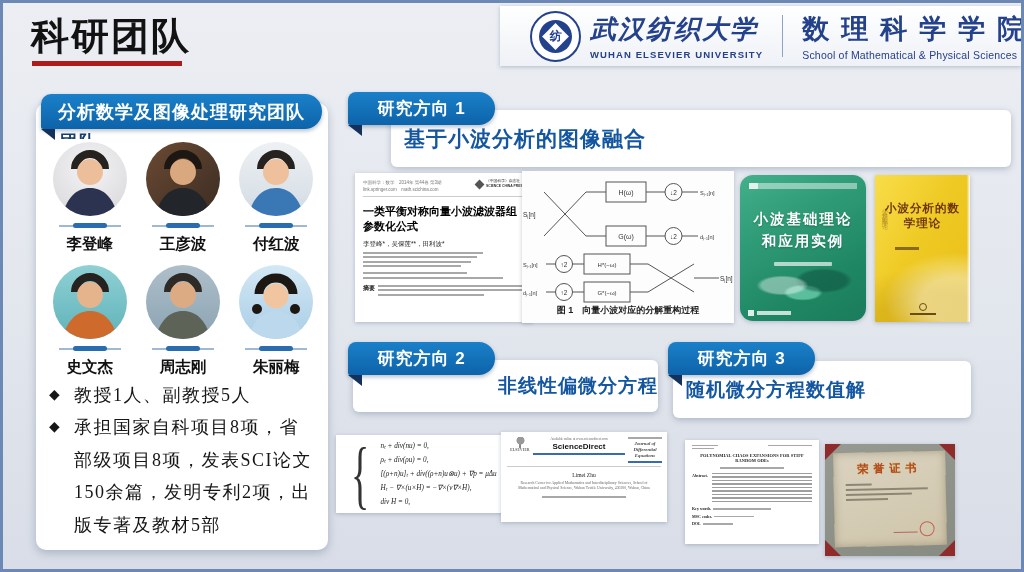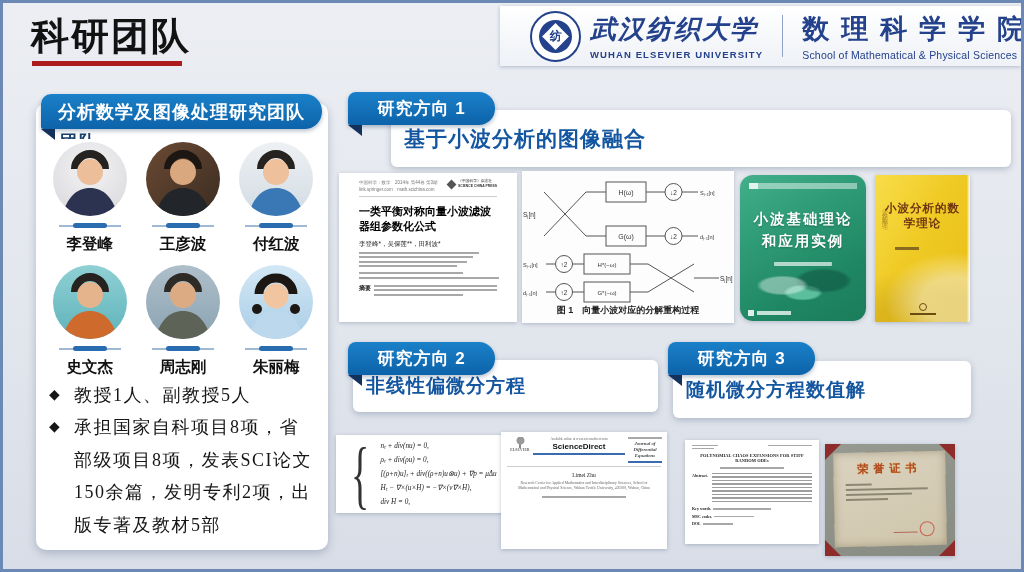--- a/index.html
+++ b/index.html
@@ -57,31 +57,31 @@
   .m-div::after{content:"";position:absolute;left:14px;top:-2px;width:34px;height:5px;border-radius:2.5px;background:#2a6cb0;}
   .m-name{font-size:15.5px;font-weight:bold;color:#111;}
   .bullets{left:46px;top:376px;width:268px;font-family:"Liberation Serif",serif;font-size:18px;color:#161616;}
   .bullet{position:relative;padding-left:25px;line-height:1.8;letter-spacing:1.5px;}
   .bullet-marker{position:absolute;left:0;top:3px;font-size:14px;font-family:"DejaVu Sans",sans-serif;letter-spacing:0;}
 
   
   .dir-bar{background:#fff;border-radius:6px;box-shadow:0 2px 6px rgba(80,100,130,.35);display:flex;align-items:center;box-sizing:border-box;padding-left:13px;}
   .dir-title{font-weight:bold;color:#1456a0;letter-spacing:1px;}
   #d1-bar{left:350px;top:107px;width:620px;height:57px;font-size:21px;margin-left:38px;}
-  #d2-bar{left:350px;top:357px;width:305px;height:52px;font-size:19px;}
+  #d2-bar{left:350px;top:357px;width:305px;height:52px;font-size:19px;justify-content:flex-end;}
   #d3-bar{left:670px;top:358px;width:298px;height:57px;font-size:19px;}
 
   
   .fig{position:absolute;background:#fff;box-shadow:0 1px 4px rgba(60,80,110,.3);box-sizing:border-box;overflow:hidden;}
   .tl{height:2px;background:#a8a8a8;margin:2.5px 0;}
   .para{background:repeating-linear-gradient(#9e9e9e 0 1.5px,transparent 1.5px 3.5px);}
   .hr{height:1px;background:#ccc;margin:3px 0;}
 
   
-  #fig-cn-paper{left:336px;top:170px;width:178px;height:149px;padding:6px 20px;}
+  #fig-cn-paper{left:352px;top:170px;width:178px;height:149px;padding:6px 8px;}
   .cn-head{display:flex;justify-content:space-between;align-items:flex-start;}
   .cn-head-left{font-size:4.5px;color:#777;line-height:1.6;}
   .cn-head-right{display:flex;align-items:center;gap:3px;}
   .cn-dia{width:7px;height:7px;background:#555;transform:rotate(45deg);flex:none;}
   .cn-press{font-size:3.8px;color:#333;line-height:1.4;}
   .cn-press b{font-size:3.4px;}
   .cn-title{margin-top:7px;font-size:11px;font-weight:bold;color:#000;}
   .cn-authors{margin-top:6px;font-size:6.5px;color:#222;}
   .cn-abs{margin-top:5px;display:flex;gap:3px;}
   .cn-abs-label{font-size:6px;font-weight:bold;color:#111;flex:none;}
@@ -117,21 +117,21 @@
   .b2-pub .ring{width:6px;height:6px;border-radius:50%;border:1px solid #6b4c10;}
   .b2-pub .ln{width:26px;height:2.5px;background:#6b4c10;}
   .b2-edge{position:absolute;right:0;top:0;bottom:0;width:3px;background:linear-gradient(90deg,rgba(255,255,255,.1),#fff);}
 
   
   #fig-eq{left:333px;top:432px;width:168px;height:78px;display:flex;align-items:center;padding:4px 6px;gap:2px;font-family:"Liberation Serif",serif;}
   .eq-brace{font-size:76px;font-weight:100;color:#333;transform:scaleX(.5);line-height:.85;flex:none;}
   .eq-lines{font-size:7.2px;font-style:italic;color:#1a1a1a;line-height:1.95;white-space:nowrap;overflow:hidden;}
 
   
-  #fig-jde{left:498px;top:429px;width:166px;height:117px;padding:5px 6px;text-align:center;font-family:"Liberation Serif",serif;}
+  #fig-jde{left:498px;top:429px;width:166px;height:90px;padding:5px 6px;text-align:center;font-family:"Liberation Serif",serif;}
   .jde-head{display:flex;justify-content:space-between;align-items:flex-start;}
   .els{width:26px;flex:none;}
   .els-art{width:9px;height:11px;margin:0 auto;
     background:radial-gradient(circle at 50% 32%,#999 0 42%,transparent 50%),linear-gradient(#888,#888) 50% 100%/2px 5px no-repeat;}
   .els-label{font-size:3.4px;font-weight:bold;color:#555;letter-spacing:.3px;}
   .sd-center{flex:1;}
   .sd-available{font-size:3.3px;color:#666;}
   .sd-brand{font-size:8px;font-weight:bold;color:#111;font-family:"Liberation Sans",sans-serif;margin-top:1px;}
   .jde-right{width:40px;flex:none;}
   .jde-journal{font-size:4.8px;font-style:italic;font-weight:bold;color:#444;line-height:1.3;}

